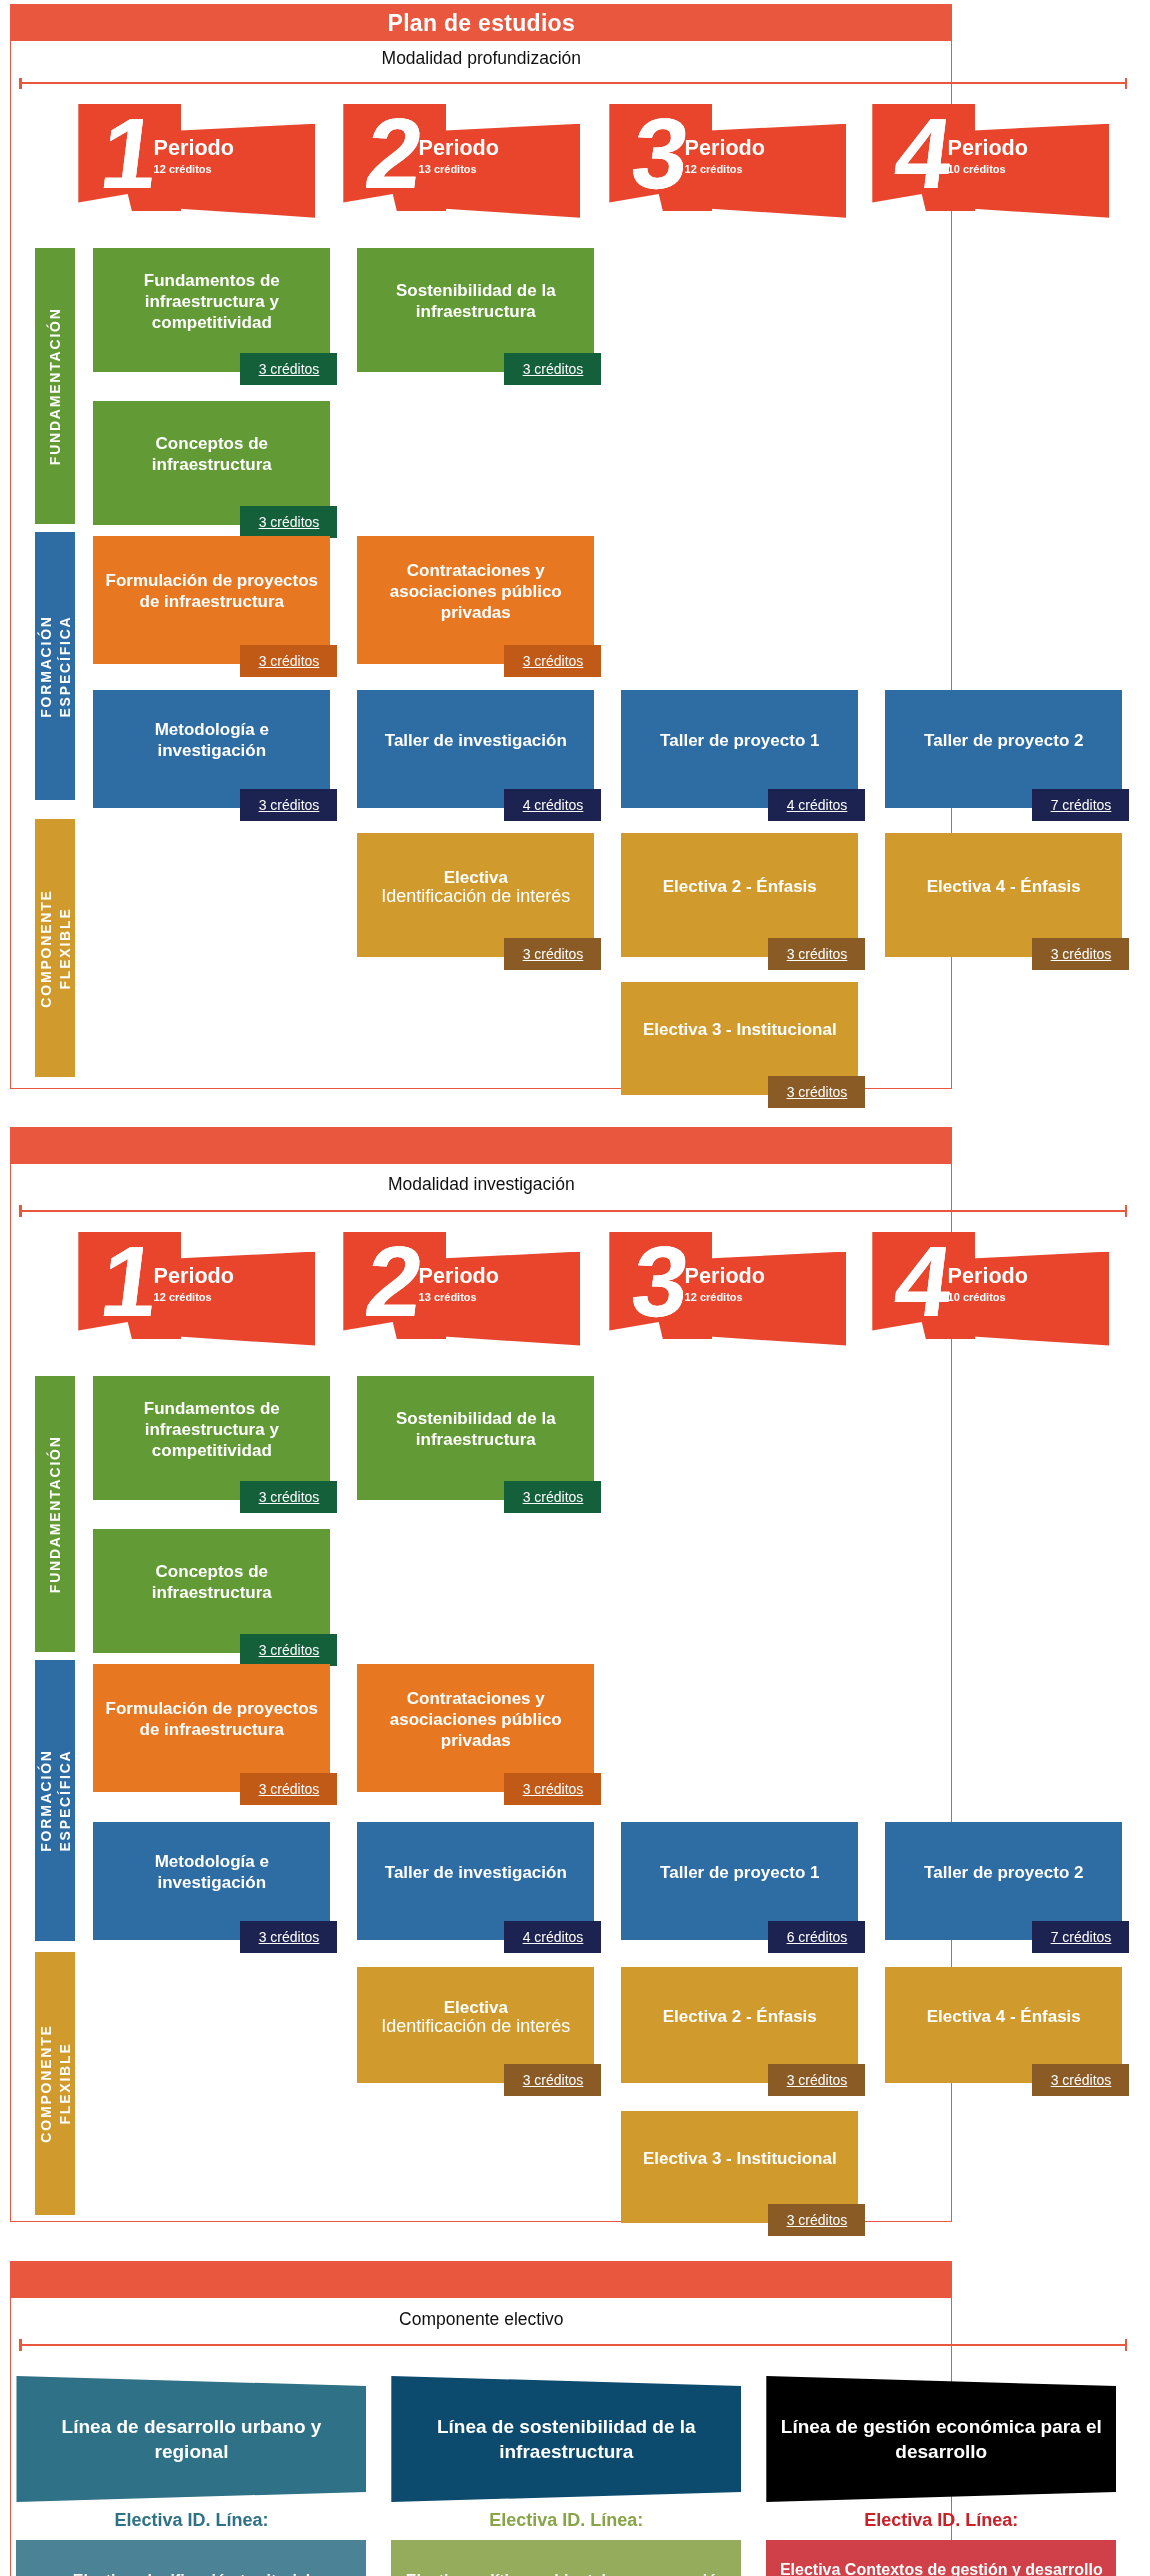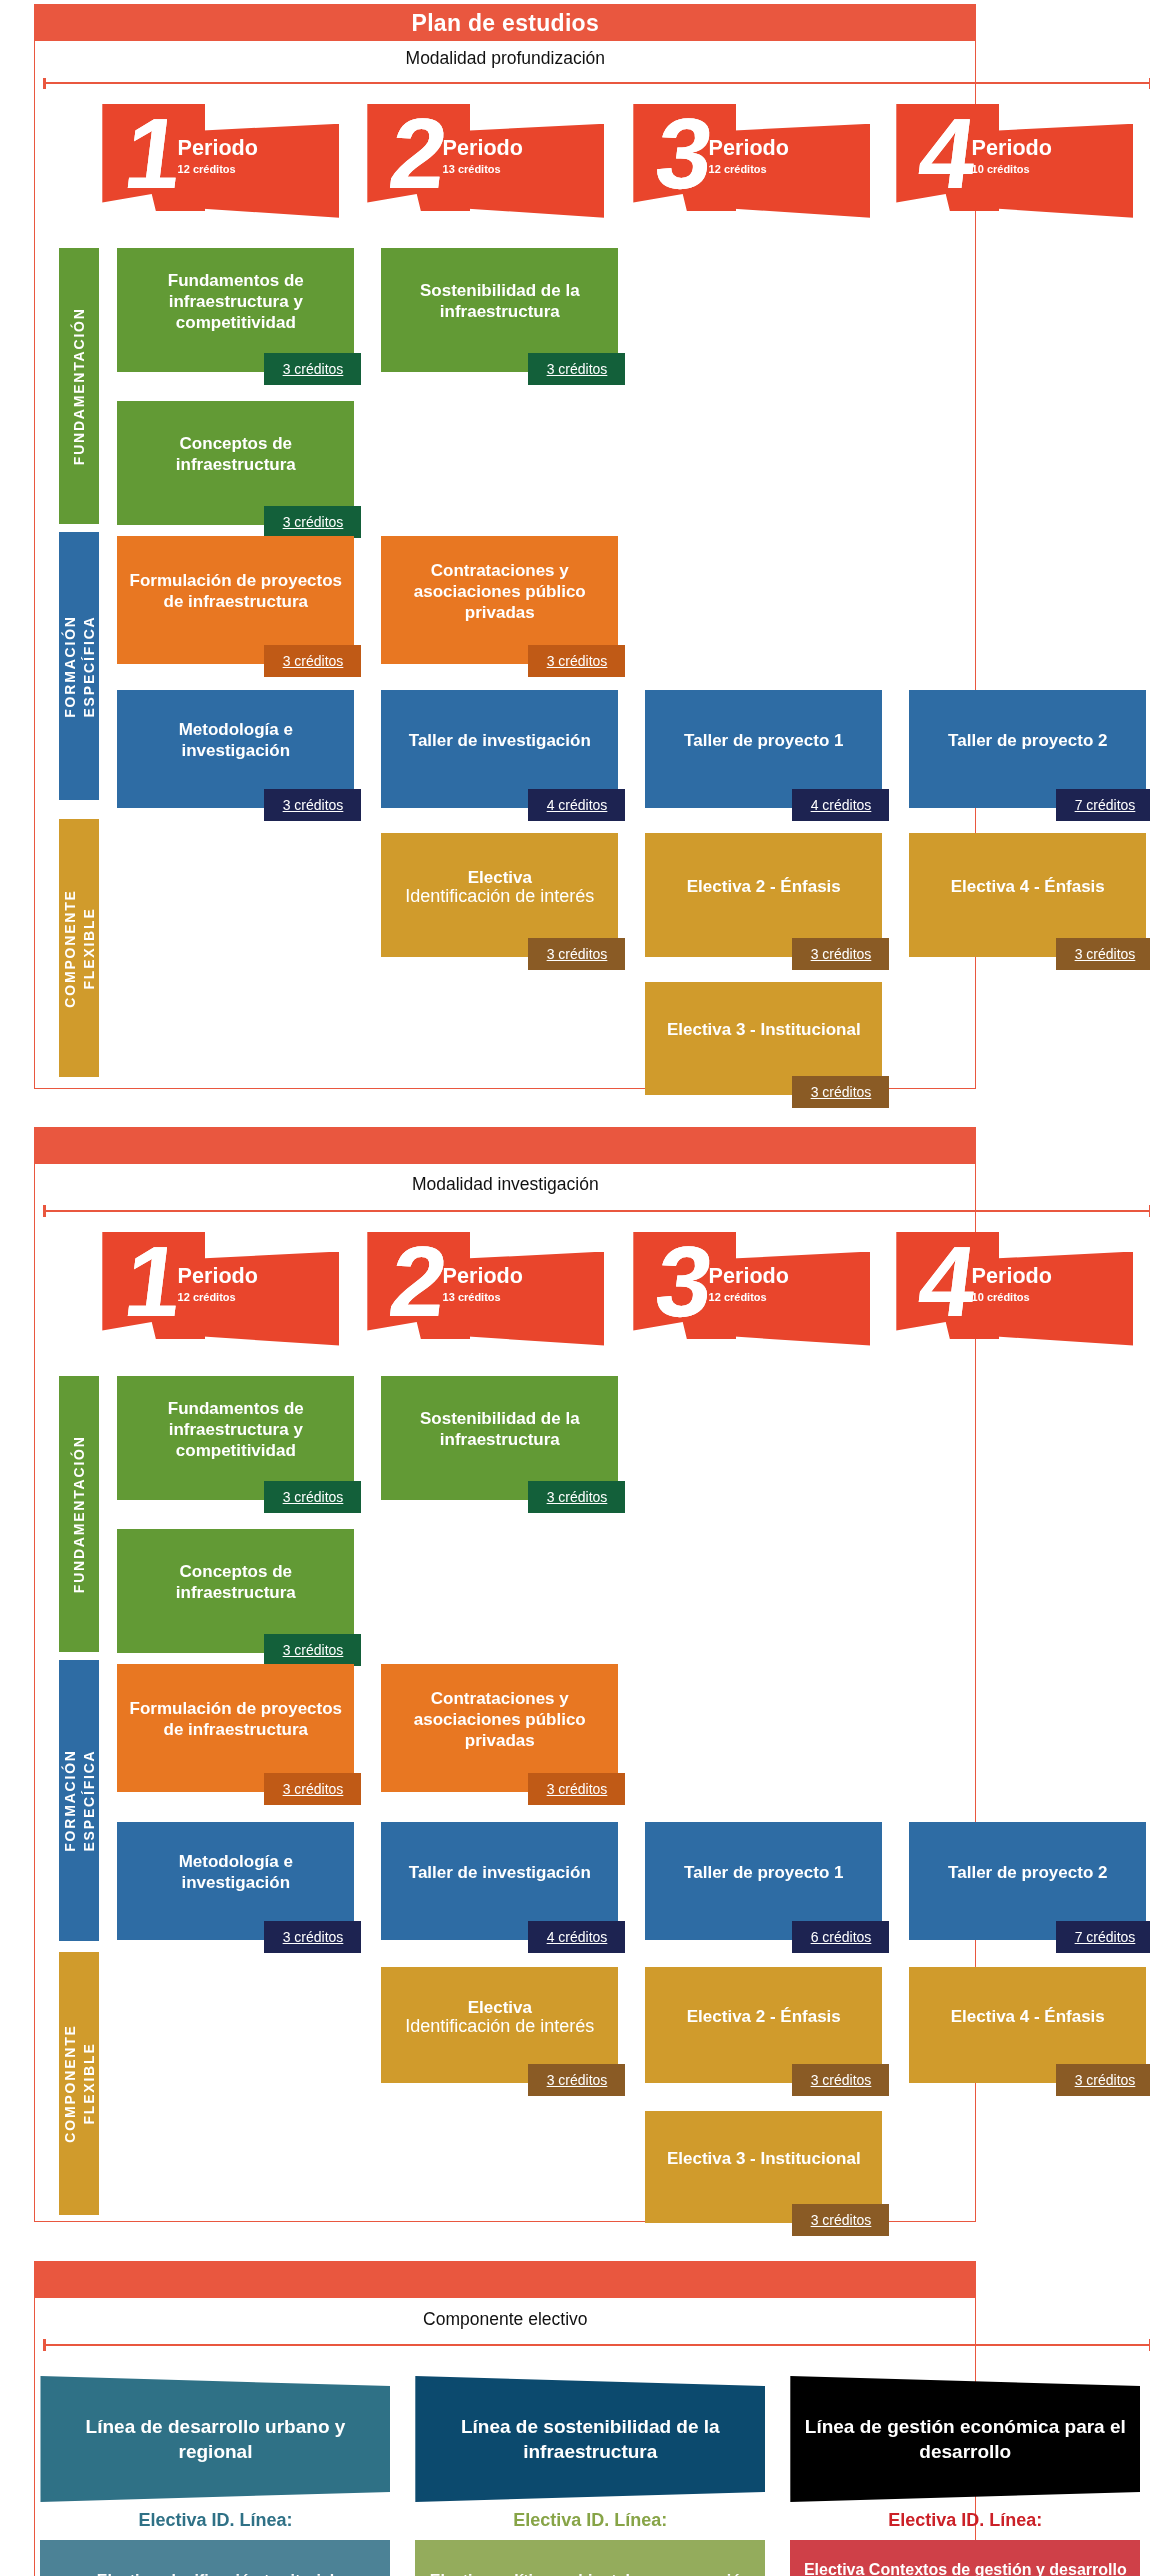--- a/index.html
+++ b/index.html
@@ -4,21 +4,21 @@
 <style>
   html,body{margin:0;padding:0;background:#ffffff;}
   body{
     width:1151px;height:2881px;
     font-family:"Liberation Sans", sans-serif;
     -webkit-font-smoothing:antialiased;
   }
   .page{position:relative;width:1151px;height:2881px;overflow:hidden;background:#fff;}
 
   
-  .section{position:absolute;left:10.3px;width:942px;border:1.5px solid #E9573F;background:#fff;box-sizing:border-box;margin-left:24px;}
+  .section{position:absolute;left:10.3px;width:942px;border:1.5px solid #E9573F;background:#fff;box-sizing:border-box;}
   .sec1{top:4.1px;height:1085px;}
   .sec2{top:1127px;height:1095px;}
   .sec3{top:2261px;height:614px;}
 
   .topbar{position:absolute;left:0;right:0;top:0;height:36px;background:#E9573F;}
 
   .plan-title{
     position:absolute;left:0;right:0;top:0;height:36px;
     display:flex;align-items:center;justify-content:center;
     color:#fff;font-size:23px;font-weight:700;letter-spacing:0.3px;

